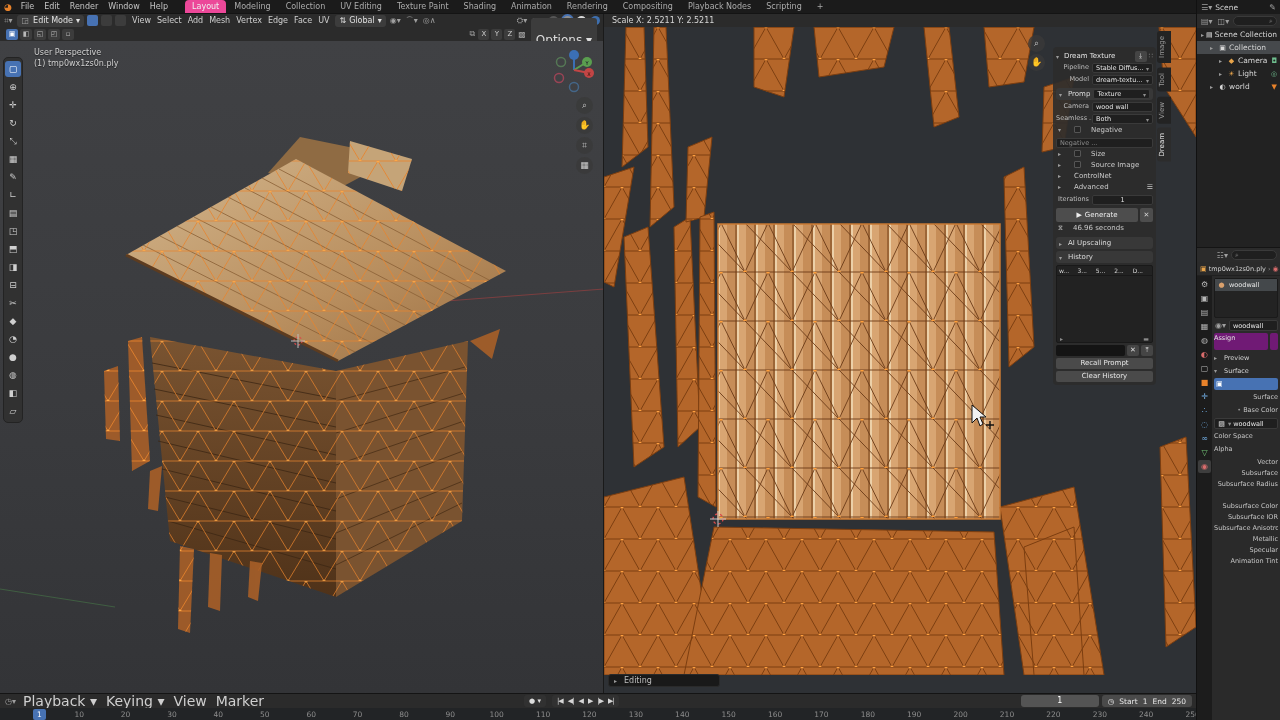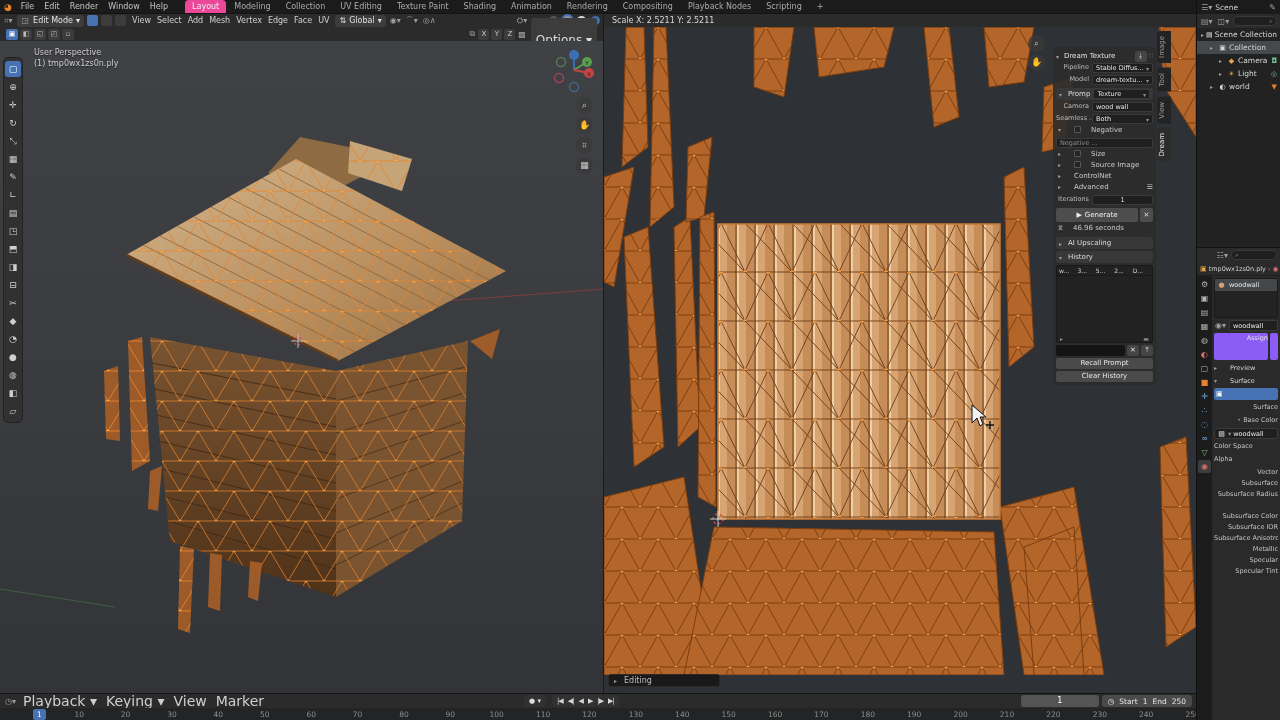--- a/index.html
+++ b/index.html
@@ -115,23 +115,23 @@
   .pr-body{flex:1;display:flex;overflow:hidden}
   .ptabs{width:15px;background:#1c1c1c;display:flex;flex-direction:column;align-items:center;padding-top:2px;gap:1px}
   .ptab{width:13px;height:13px;border-radius:2px;font-size:8px;text-align:center;line-height:13px}
   .ptab.active{background:#3d3d3d}
   .pcontent{flex:1;padding:2px;font-size:6.5px;color:#cbcbcb;display:flex;flex-direction:column;gap:2px;overflow:hidden}
   .slot-box{height:40px;background:#232323;border:1px solid #1a1a1a;border-radius:2px}
   .slot-row{height:12px;background:#44484b;display:flex;align-items:center;gap:3px;padding:0 2px;color:#e8e8e8}
   .mat-row{display:flex;align-items:center;gap:2px}
   .mat-field{flex:1;background:#1f1f1f;border:1px solid #3a3a3a;border-radius:2px;height:11px;line-height:10px;padding:0 3px;color:#e6e6e6}
   .assign-row{display:flex;gap:2px}
-  .p-btn{background:#8b5cf6;border-radius:2px;height:27px;line-height:11px;text-align:right;color:#e3e3e3;flex:1}
+  .p-btn{background:#701a75;border-radius:2px;height:17px;line-height:11px;text-align:left;color:#e3e3e3;flex:1}
   .p-btn.stub{flex:0 0 8px}
-  .sec-row{display:flex;align-items:center;gap:10px;height:11px;color:#d6d6d6}
+  .sec-row{display:flex;align-items:center;gap:4px;height:11px;color:#d6d6d6}
   .node-bar{height:12px;background:#4772b3;border-radius:2px;display:flex;align-items:center;padding:0 2px;color:#fff;font-size:7px}
   .rlabel{text-align:right;height:11px;line-height:11px;color:#c4c4c4;white-space:nowrap;overflow:hidden}
   .llabel{height:11px;line-height:11px;color:#c4c4c4}
   .img-field{display:flex;align-items:center;gap:2px;background:#1f1f1f;border:1px solid #3a3a3a;border-radius:2px;height:11px;padding:0 2px;color:#e6e6e6}
   .dim{color:#8f8f8f}
 </style>
 </head>
 <body>
 
 <div class="left-col">
@@ -724,18 +724,18 @@
 
         <div class="rlabel">Vector</div>
             <div class="rlabel">Subsurface</div>
             <div class="rlabel">Subsurface Radius</div>
             <div class="rlabel"></div>
             <div class="rlabel">Subsurface Color</div>
             <div class="rlabel">Subsurface IOR</div>
             <div class="rlabel">Subsurface Anisotropy</div>
             <div class="rlabel">Metallic</div>
             <div class="rlabel">Specular</div>
-            <div class="rlabel">Specular Tint</div>
+            <div class="rlabel">Animation Tint</div>
           </div>
       </div>
     </div>
   </div>
 </div>
 
 </body></html>

